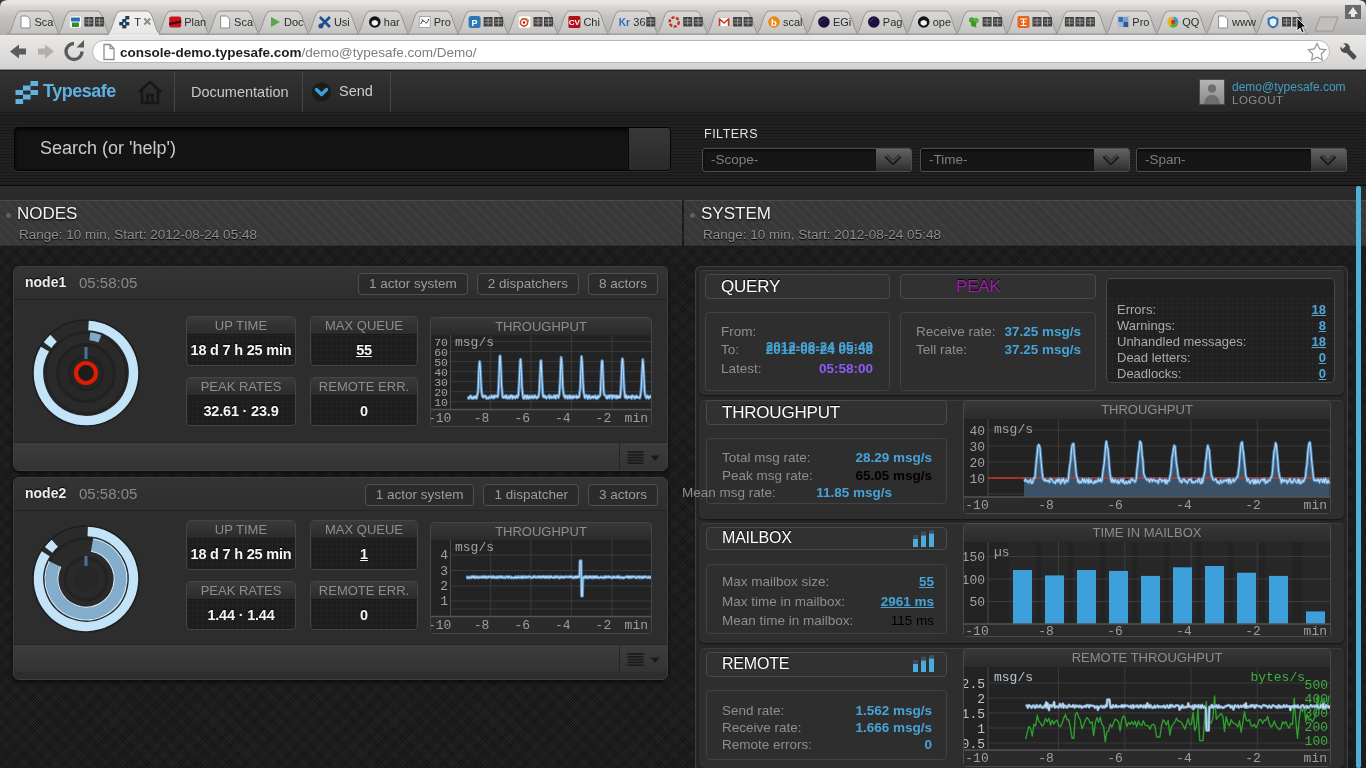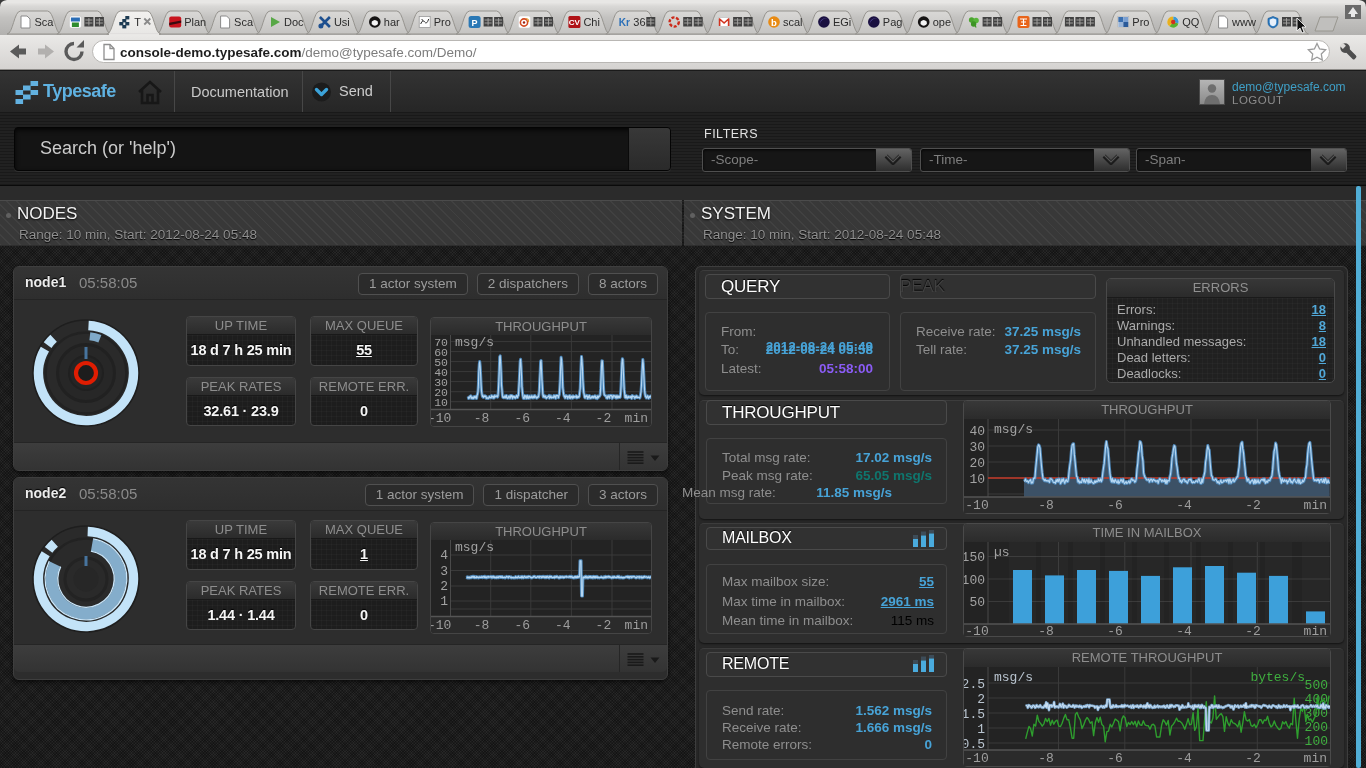--- a/index.html
+++ b/index.html
@@ -447,38 +447,37 @@
 <div style="position:absolute;left:699px;top:400px;width:645px;height:119px;background:#2e2e2e;border-top:1px solid #3c3c3c;border-radius:5px;box-shadow:0 1px 2px rgba(0,0,0,.55);box-sizing:border-box"></div>
 <div style="position:absolute;left:699px;top:523px;width:645px;height:120px;background:#2e2e2e;border-top:1px solid #3c3c3c;border-radius:5px;box-shadow:0 1px 2px rgba(0,0,0,.55);box-sizing:border-box"></div>
 <div style="position:absolute;left:699px;top:648px;width:645px;height:120px;background:#2e2e2e;border-top:1px solid #3c3c3c;border-radius:5px;box-shadow:0 1px 2px rgba(0,0,0,.55);box-sizing:border-box"></div>
 <div style="position:absolute;left:705px;top:274px;width:185px;height:25px;border:1px solid #4a4a4a;border-radius:4px;box-sizing:border-box;background:rgba(255,255,255,.015)"></div>
 <div style="position:absolute;left:721px;top:276.5px;font:17px 'Liberation Sans',sans-serif;color:#fdfdfd;letter-spacing:-0.2px;text-shadow:0 -1px 1px #000">QUERY</div>
 <div style="position:absolute;left:705px;top:312px;width:185px;height:79px;border:1px solid #424242;border-radius:4px;box-sizing:border-box"></div>
 <div style="position:absolute;left:721px;top:324px;width:152px;font:13.5px 'Liberation Sans',sans-serif;color:#8e8e8e">From:<span style="float:right;color:#47a3d7;font-weight:bold;margin-left:28px;">2012-08-24 05:49</span></div>
 <div style="position:absolute;left:721px;top:342px;width:152px;font:13.5px 'Liberation Sans',sans-serif;color:#8e8e8e">To:<span style="float:right;color:#47a3d7;font-weight:bold;">2012-08-24 05:58</span></div>
 <div style="position:absolute;left:721px;top:361px;width:152px;font:13.5px 'Liberation Sans',sans-serif;color:#8e8e8e">Latest:<span style="float:right;color:#8b5cf6;font-weight:bold;">05:58:00</span></div>
 <div style="position:absolute;left:900px;top:274px;width:196px;height:25px;border:1px solid #4a4a4a;border-radius:4px;box-sizing:border-box;background:rgba(255,255,255,.015)"></div>
-<div style="position:absolute;left:900px;top:276.5px;font:17px 'Liberation Sans',sans-serif;color:#404040;letter-spacing:-0.2px;text-shadow:0 -1px 1px #000">PEAK</div>
+<div style="position:absolute;left:956px;top:276.5px;font:17px 'Liberation Sans',sans-serif;color:#a21caf;letter-spacing:-0.2px;text-shadow:0 -1px 1px #000">PEAK</div>
 <div style="position:absolute;left:900px;top:312px;width:196px;height:79px;border:1px solid #424242;border-radius:4px;box-sizing:border-box"></div>
 <div style="position:absolute;left:916px;top:324px;width:165px;font:13.5px 'Liberation Sans',sans-serif;color:#8e8e8e">Receive rate:<span style="float:right;color:#47a3d7;font-weight:bold;">37.25 msg/s</span></div>
 <div style="position:absolute;left:916px;top:342px;width:165px;font:13.5px 'Liberation Sans',sans-serif;color:#8e8e8e">Tell rate:<span style="float:right;color:#47a3d7;font-weight:bold;">37.25 msg/s</span></div>
 <div style="position:absolute;left:1106px;top:278px;width:229px;height:105px;border:1px solid #494949;border-radius:5px;background:#202020;overflow:hidden;box-sizing:border-box">
-    <div style="height:18px;background:linear-gradient(#373737,#2b2b2b);border-bottom:1px solid #1a1a1a;font:13px 'Liberation Sans',sans-serif;color:#909090;text-align:center;line-height:18px">ERRORS</div>
     <div style="position:absolute;left:0;top:19px;right:0;bottom:0;background-image:linear-gradient(rgba(255,255,255,.022) 1px,rgba(0,0,0,0) 1px),linear-gradient(90deg,rgba(255,255,255,.022) 1px,rgba(0,0,0,0) 1px);background-size:5px 5px"></div>
   </div>
 <div style="position:absolute;left:1117px;top:302px;width:209px;font:13px 'Liberation Sans',sans-serif;color:#ababab">Errors:<span style="float:right;color:#51a8d8;font-weight:bold;text-decoration:underline">18</span></div>
 <div style="position:absolute;left:1117px;top:318px;width:209px;font:13px 'Liberation Sans',sans-serif;color:#ababab">Warnings:<span style="float:right;color:#51a8d8;font-weight:bold;text-decoration:underline">8</span></div>
 <div style="position:absolute;left:1117px;top:334px;width:209px;font:13px 'Liberation Sans',sans-serif;color:#ababab">Unhandled messages:<span style="float:right;color:#51a8d8;font-weight:bold;text-decoration:underline">18</span></div>
 <div style="position:absolute;left:1117px;top:350px;width:209px;font:13px 'Liberation Sans',sans-serif;color:#ababab">Dead letters:<span style="float:right;color:#51a8d8;font-weight:bold;text-decoration:underline">0</span></div>
 <div style="position:absolute;left:1117px;top:366px;width:209px;font:13px 'Liberation Sans',sans-serif;color:#ababab">Deadlocks:<span style="float:right;color:#51a8d8;font-weight:bold;text-decoration:underline">0</span></div>
 <div style="position:absolute;left:706px;top:400px;width:241px;height:25px;border:1px solid #4a4a4a;border-radius:4px;box-sizing:border-box;background:rgba(255,255,255,.015)"></div>
 <div style="position:absolute;left:722px;top:402.5px;font:17px 'Liberation Sans',sans-serif;color:#fdfdfd;letter-spacing:-0.2px;text-shadow:0 -1px 1px #000">THROUGHPUT</div>
 <div style="position:absolute;left:706px;top:438px;width:241px;height:66px;border:1px solid #424242;border-radius:4px;box-sizing:border-box"></div>
-<div style="position:absolute;left:722px;top:450px;width:210px;font:13.5px 'Liberation Sans',sans-serif;color:#8e8e8e">Total msg rate:<span style="float:right;color:#47a3d7;font-weight:bold;">17.02 msg/s</span></div>
-<div style="position:absolute;left:722px;top:468px;width:210px;font:13.5px 'Liberation Sans',sans-serif;color:#8e8e8e">Peak msg rate:<span style="float:right;color:#0f766e;font-weight:bold;">65.05 msg/s</span></div>
+<div style="position:absolute;left:722px;top:450px;width:210px;font:13.5px 'Liberation Sans',sans-serif;color:#8e8e8e">Total msg rate:<span style="float:right;color:#47a3d7;font-weight:bold;">28.29 msg/s</span></div>
+<div style="position:absolute;left:722px;top:468px;width:210px;font:13.5px 'Liberation Sans',sans-serif;color:#8e8e8e">Peak msg rate:<span style="float:right;color:#000000;font-weight:bold;">65.05 msg/s</span></div>
 <div style="position:absolute;left:682px;top:485px;width:210px;font:13.5px 'Liberation Sans',sans-serif;color:#8e8e8e">Mean msg rate:<span style="float:right;color:#47a3d7;font-weight:bold;">11.85 msg/s</span></div>
 <div style="position:absolute;left:963px;top:400px;width:368px;height:114px;border:1px solid #4a4a4a;border-radius:4px;background:#222;overflow:hidden;box-sizing:border-box">
     <div style="height:18px;background:linear-gradient(#383838,#2b2b2b);border-bottom:1px solid #191919;font:13px 'Liberation Sans',sans-serif;color:#8d8d8d;text-align:center;line-height:18px">THROUGHPUT</div>
   </div>
 <svg width="366" height="94" style="position:absolute;left:964px;top:419px">
     <g transform="translate(-964,-419)">
       <rect x="964" y="419" width="366" height="78" fill="#232323"></rect>
       <line x1="988" y1="430.0" x2="1330" y2="430.0" stroke="#3a3a3a" stroke-width="1"></line>
       <line x1="988" y1="446.0" x2="1330" y2="446.0" stroke="#3a3a3a" stroke-width="1"></line>
       <line x1="988" y1="462.0" x2="1330" y2="462.0" stroke="#3a3a3a" stroke-width="1"></line>

